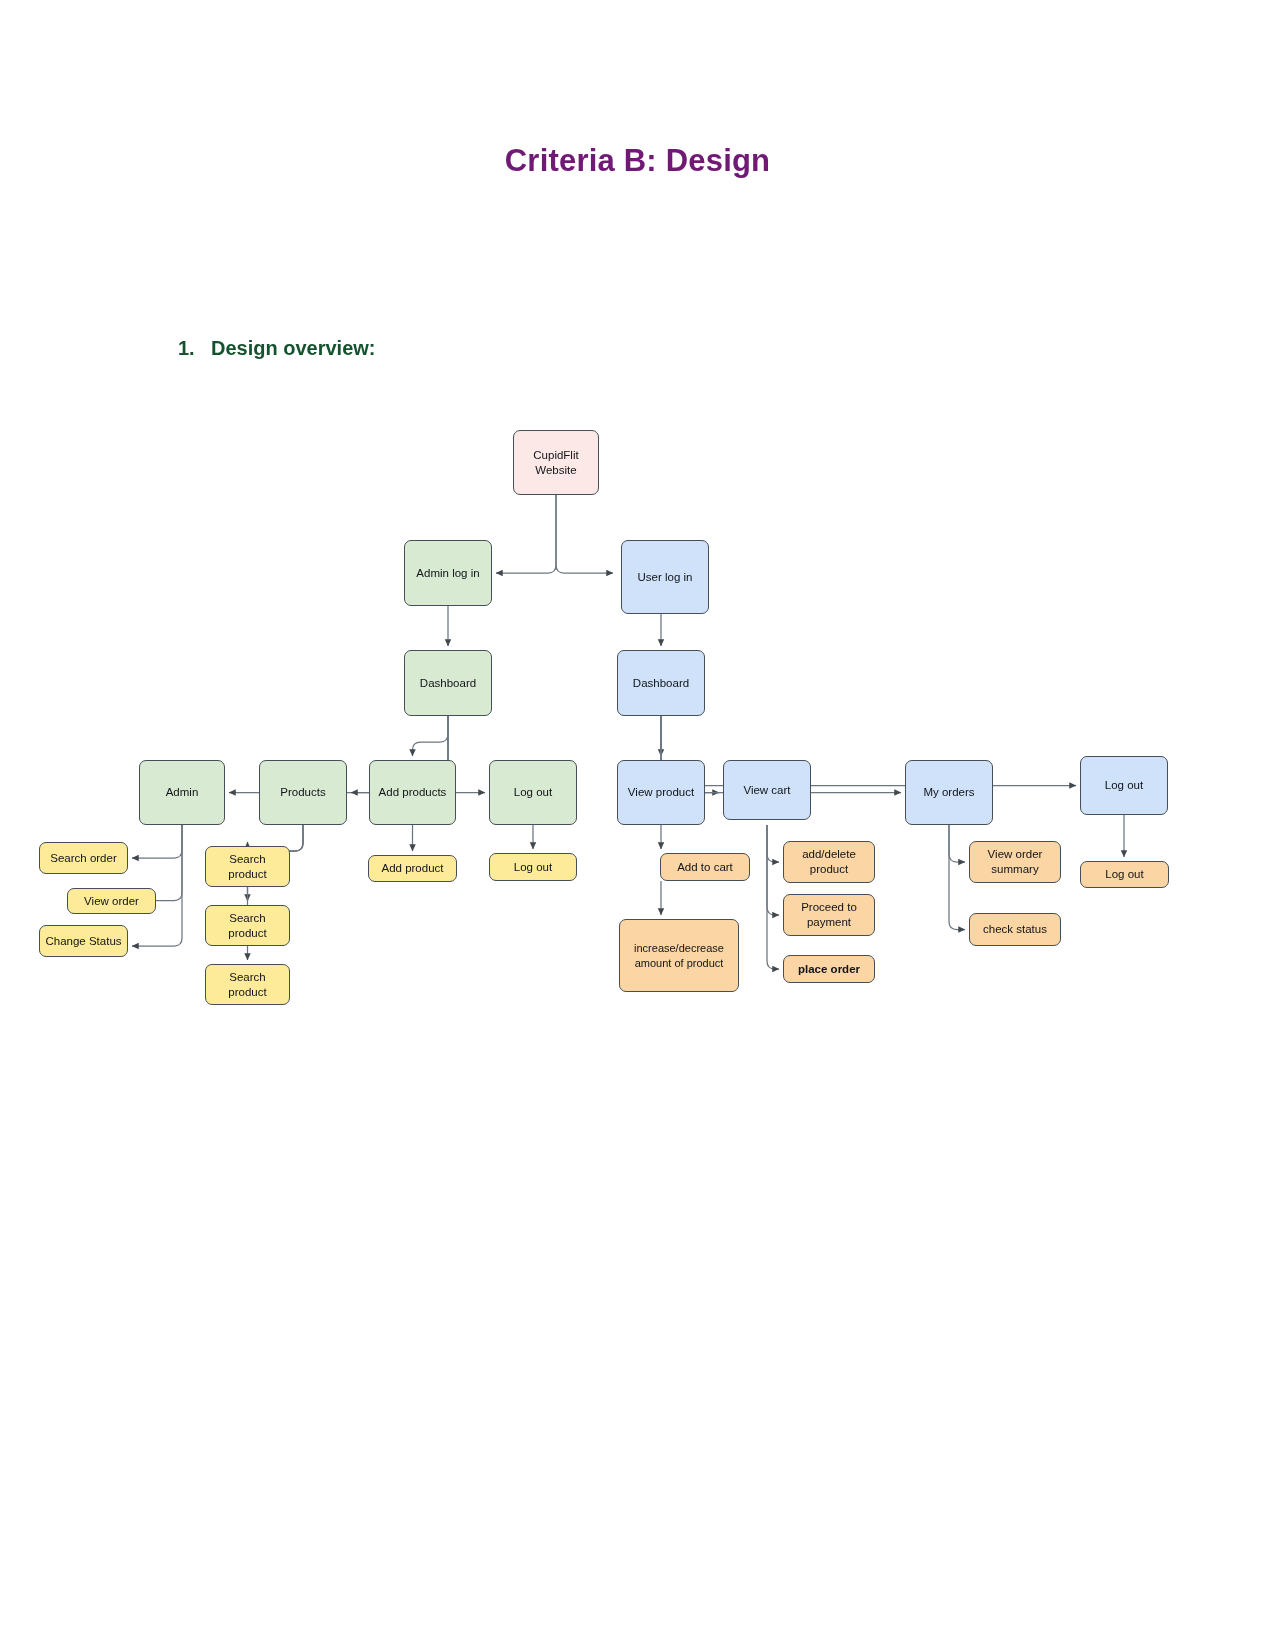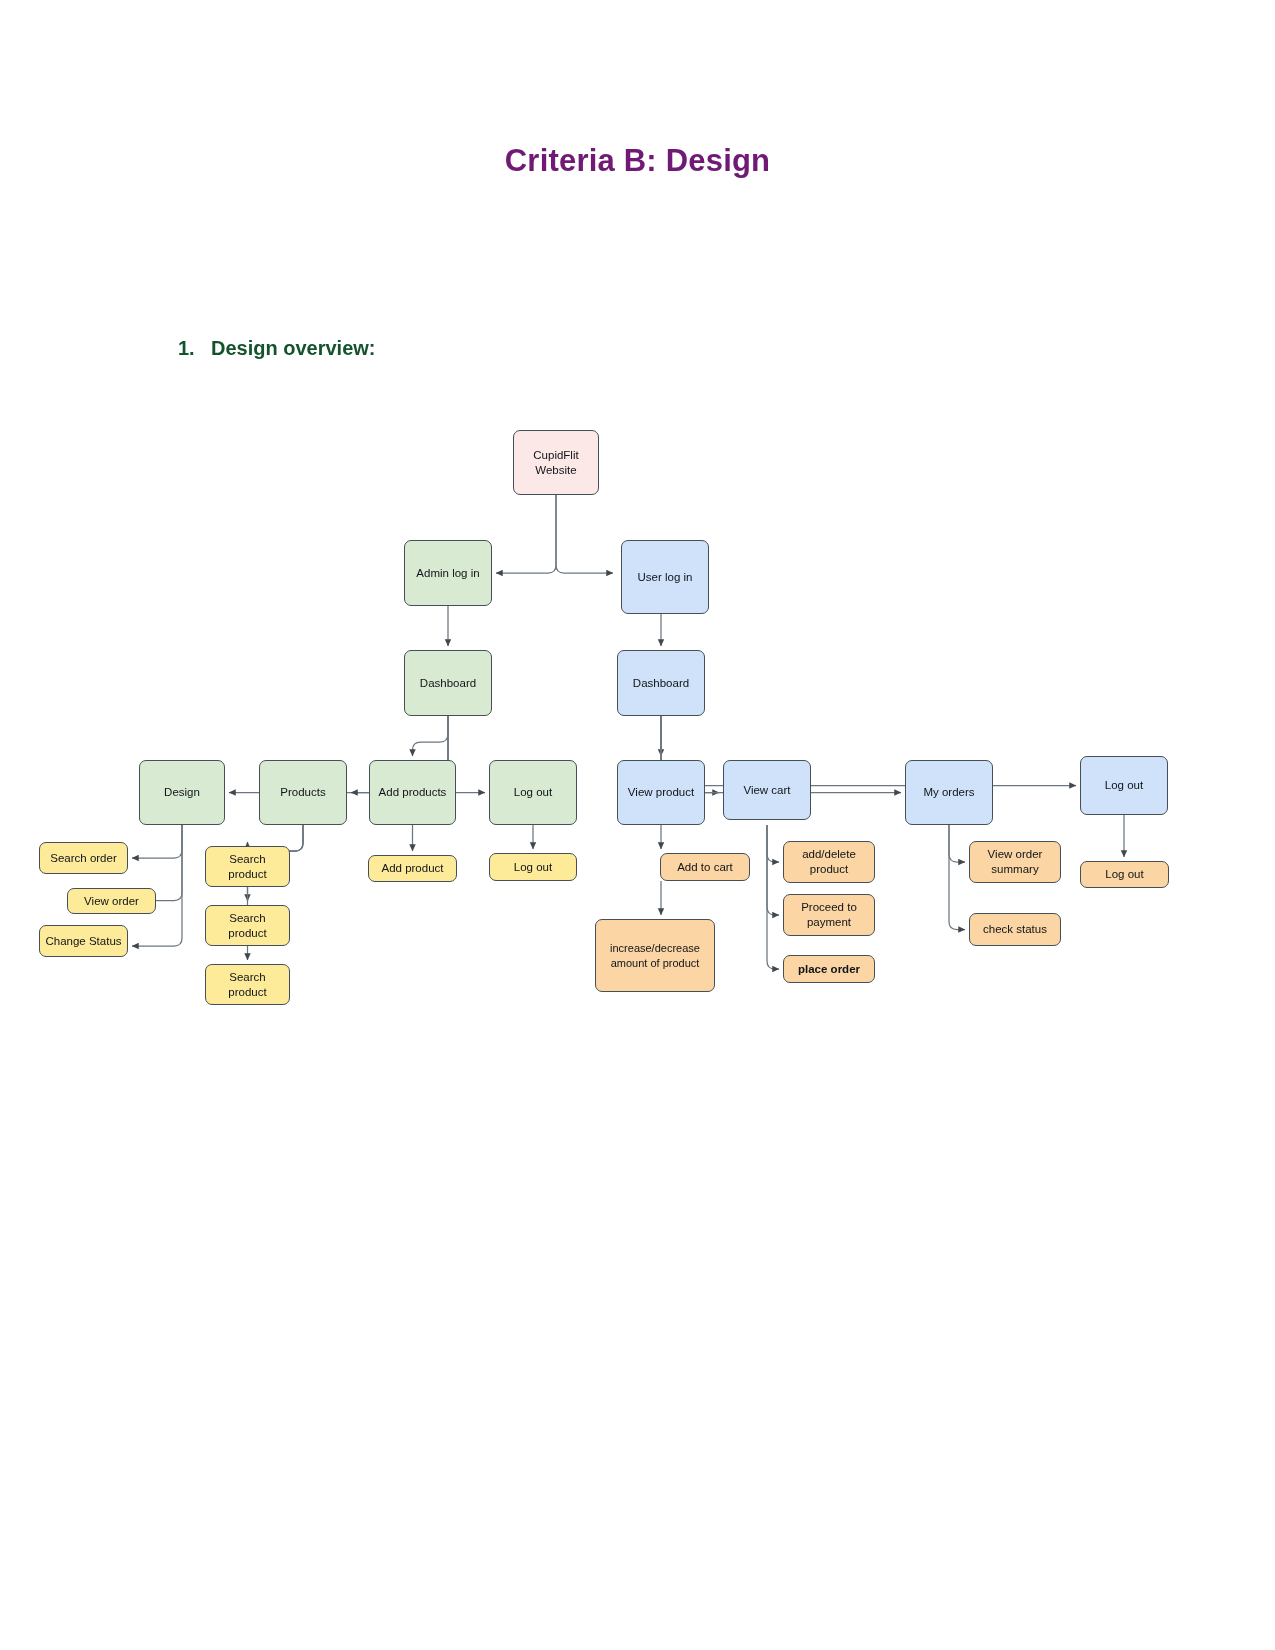--- a/index.html
+++ b/index.html
@@ -144,21 +144,21 @@
       <div class="node blue" style="left: 601px; top: 540px; width: 88px; height: 74px; margin-left: 20px;">
         <span>User log in</span>
       </div>
       <div class="node green" style="left: 404px; top: 650px; width: 88px; height: 66px;">
         <span>Dashboard</span>
       </div>
       <div class="node blue" style="left: 617px; top: 650px; width: 88px; height: 66px;">
         <span>Dashboard</span>
       </div>
       <div class="node green" style="left: 139px; top: 760px; width: 86px; height: 65px;">
-        <span>Design</span>
+        <span>Admin</span>
       </div>
       <div class="node green" style="left: 259px; top: 760px; width: 88px; height: 65px;">
         <span>Products</span>
       </div>
       <div class="node green" style="left: 369px; top: 760px; width: 87px; height: 65px;">
         <span>Add products</span>
       </div>
       <div class="node green" style="left: 489px; top: 760px; width: 88px; height: 65px;">
         <span>Log out</span>
       </div>
@@ -194,21 +194,21 @@
       </div>
       <div class="node yellow" style="left: 368px; top: 855px; width: 89px; height: 27px;">
         <span>Add product</span>
       </div>
       <div class="node yellow" style="left: 489px; top: 853px; width: 88px; height: 28px;">
         <span>Log out</span>
       </div>
       <div class="node orange" style="left: 616px; top: 853px; width: 90px; height: 28px; margin-left: 44px;">
         <span>Add to cart</span>
       </div>
-      <div class="node orange sm" style="left: 595px; top: 919px; width: 120px; height: 73px;">
+      <div class="node orange sm" style="left: 619px; top: 919px; width: 120px; height: 73px;">
         <span>increase/decrease amount of product</span>
       </div>
       <div class="node orange" style="left: 783px; top: 841px; width: 92px; height: 42px;">
         <span>add/delete product</span>
       </div>
       <div class="node orange" style="left: 783px; top: 894px; width: 92px; height: 42px;">
         <span>Proceed to payment</span>
       </div>
       <div class="node orange" style="left: 783px; top: 955px; width: 92px; height: 28px; font-weight: bold;">
         <span>place order</span>

